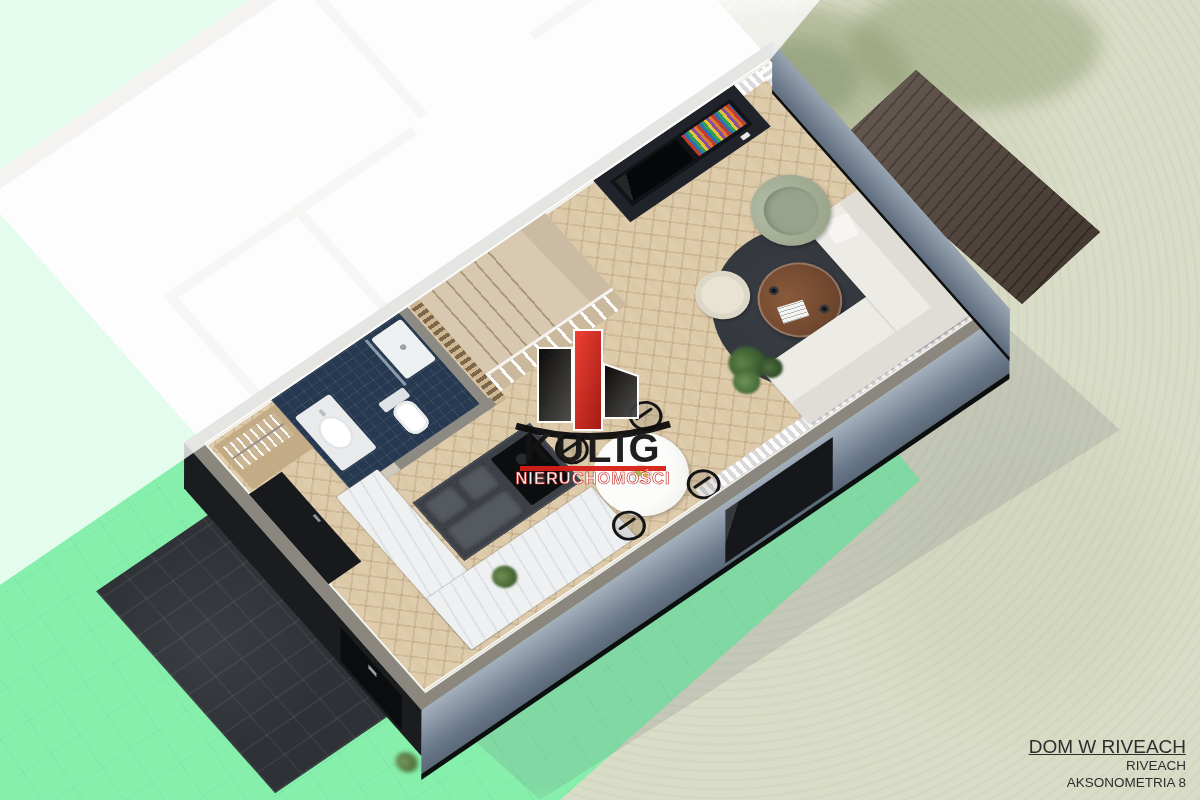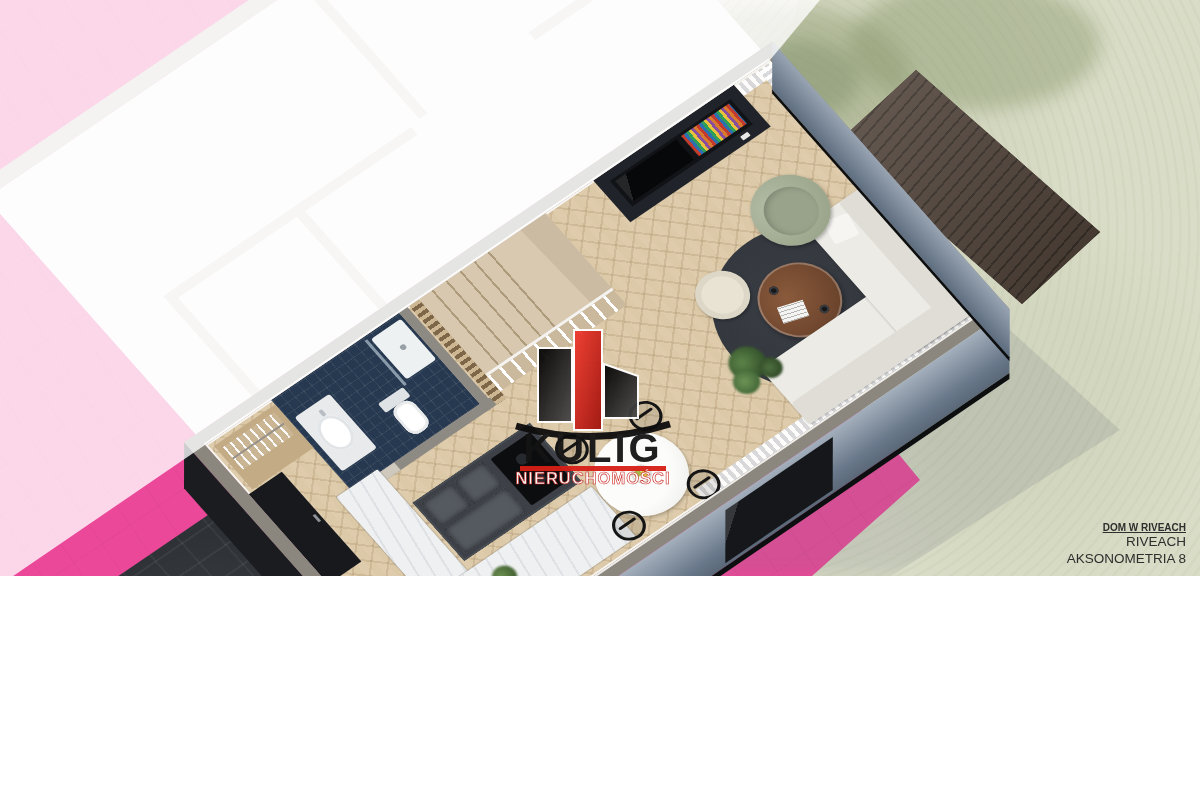--- a/index.html
+++ b/index.html
@@ -1,17 +1,17 @@
 <!DOCTYPE html>
 <html><head>
 <meta charset="utf-8">
 <style>
   html,body{margin:0;padding:0;}
-  #stage{position:relative;width:1200px;height:576px;overflow:hidden;
-    background:#ec4899;font-family:"Liberation Sans",sans-serif;}
+  #stage{position:relative;width:1200px;height:800px;overflow:hidden;
+    background:#86efac;font-family:"Liberation Sans",sans-serif;}
   
   .pavement{position:absolute;inset:0;
     background-image:
       repeating-linear-gradient(56deg, rgba(0,0,0,0.035) 0 1px, transparent 1px 34px),
       repeating-linear-gradient(-34deg, rgba(0,0,0,0.03) 0 1px, transparent 1px 40px);}
   .grass{position:absolute;inset:0;background-color:#d9dcc6;
     background-image:
       radial-gradient(circle at 70% 20%, rgba(150,160,120,0.10) 0 120px, transparent 240px),
       radial-gradient(circle at 85% 70%, rgba(140,150,110,0.08) 0 90px, transparent 200px),
       repeating-radial-gradient(circle at 60% 40%, rgba(120,130,90,0.05) 0 2px, transparent 3px 9px);
@@ -150,21 +150,21 @@
     background:#1a1c20;}
   .win{background:#15171b;background-image:linear-gradient(120deg, rgba(255,255,255,0.14) 0 14px, transparent 14px);}
   .door-w{left:8px;top:236px;width:34px;height:92px;background:#0b0c0d;}
   .door-w-handle{left:14px;top:278px;width:4px;height:12px;background:#9aa0a6;}
   
   .wash{position:absolute;inset:0;background:rgba(255,255,255,0.78);
     clip-path:polygon(0 0,820px 0,770px 60px,205px 445px,0 585px);}
   
   .logo{position:absolute;left:508px;top:326px;width:170px;height:160px;opacity:0.95;}
   .title-block{position:absolute;right:14px;bottom:8px;text-align:right;color:#2e2e2e;line-height:1.25;}
-  .title-block .t1{font-size:10px;font-weight:bold;text-decoration:underline;}
+  .title-block .t1{font-size:19px;font-weight:normal;text-decoration:underline;}
   .title-block .t2,.title-block .t3{font-size:13.5px;}
 </style>
 </head>
 <body>
 
 <div id="stage">
 
   <div class="pavement"></div>
   <div class="grass"></div>
   <div class="grass-shadow"></div>

